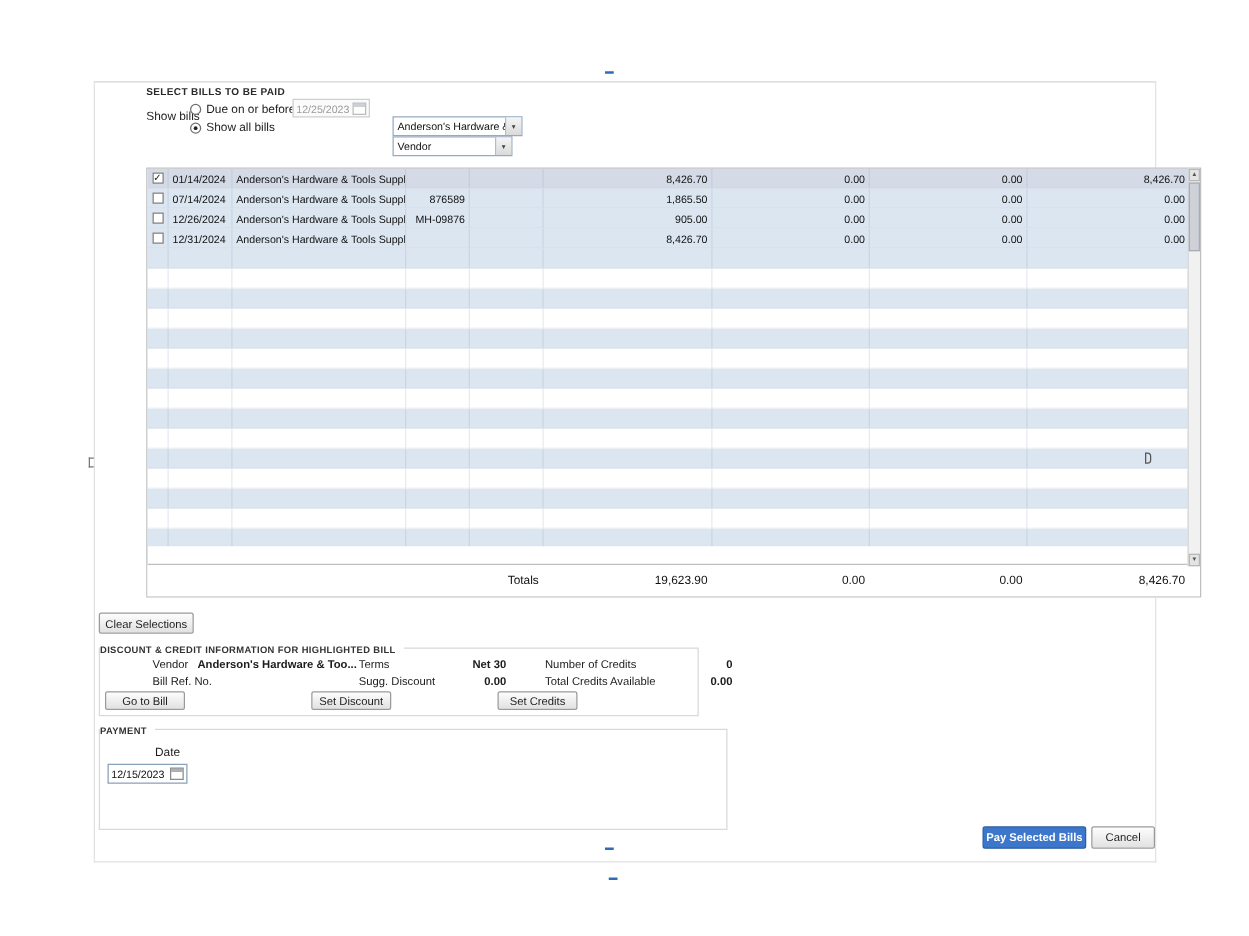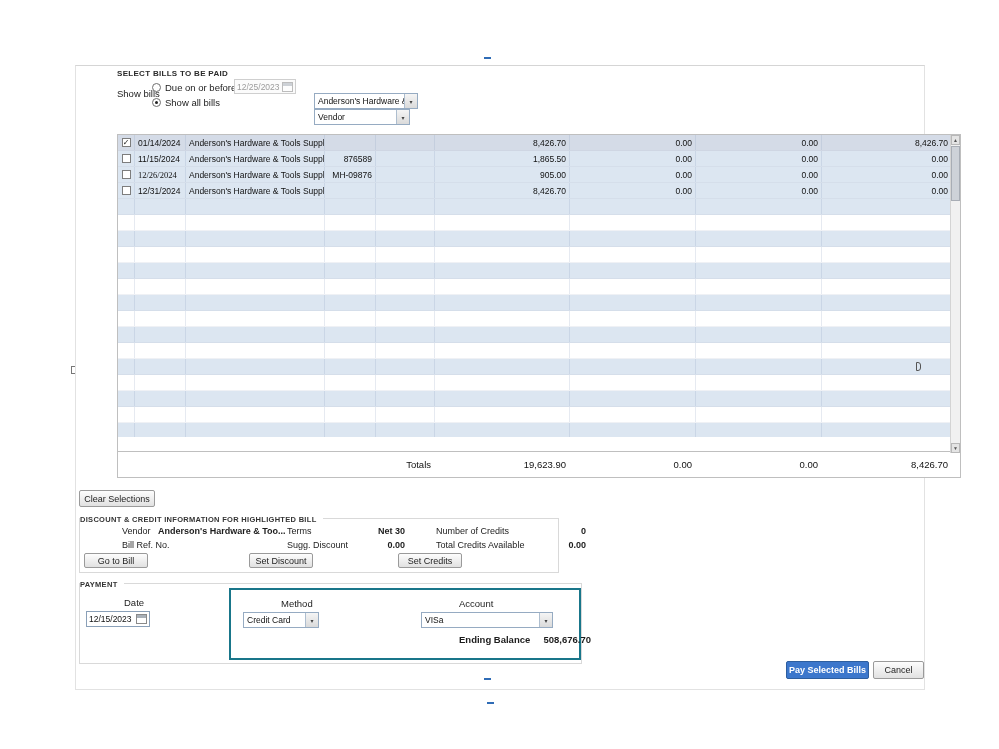--- a/index.html
+++ b/index.html
@@ -162,34 +162,34 @@
           <div class="td a-left" style="width: 59px;"></div>
           <div class="td a-right" style="width: 135px;">8,426.70</div>
           <div class="td a-right" style="width: 126px;">0.00</div>
           <div class="td a-right" style="width: 126px;">0.00</div>
           <div class="td a-right" style="width: 130px;">8,426.70</div>
         </div>
         <div class="tr blue">
           <div class="td chk-col" style="width: 17px;">
             <span class="cb"></span>
           </div>
-          <div class="td a-left" style="width: 51px;">11/15/2024</div>
+          <div class="td a-left" style="width: 51px;">07/14/2024</div>
           <div class="td a-left" style="width: 139px;">Anderson's Hardware &amp; Tools Supply</div>
           <div class="td a-right" style="width: 51px;">876589</div>
           <div class="td a-left" style="width: 59px;"></div>
           <div class="td a-right" style="width: 135px;">1,865.50</div>
           <div class="td a-right" style="width: 126px;">0.00</div>
           <div class="td a-right" style="width: 126px;">0.00</div>
           <div class="td a-right" style="width: 130px;">0.00</div>
         </div>
         <div class="tr blue">
           <div class="td chk-col" style="width: 17px;">
             <span class="cb"></span>
           </div>
-          <div class="td a-left" style="width: 51px; font-family: Liberation Serif, serif;">12/26/2024</div>
+          <div class="td a-left" style="width: 51px;">12/26/2024</div>
           <div class="td a-left" style="width: 139px;">Anderson's Hardware &amp; Tools Supply</div>
           <div class="td a-right" style="width: 51px;">MH-09876</div>
           <div class="td a-left" style="width: 59px;"></div>
           <div class="td a-right" style="width: 135px;">905.00</div>
           <div class="td a-right" style="width: 126px;">0.00</div>
           <div class="td a-right" style="width: 126px;">0.00</div>
           <div class="td a-right" style="width: 130px;">0.00</div>
         </div>
         <div class="tr blue">
           <div class="td chk-col" style="width: 17px;">
@@ -407,34 +407,20 @@
   </div>
 
   <div class="groupbox payment-box">
     <span class="group-title">PAYMENT</span>
     <span class="abs lbl pm-date-l">Date</span>
     <div class="date-field">
       <span>12/15/2023</span>
       <span class="cal-icon"></span>
     </div>
 
-    <div class="teal-box">
-      <span class="abs lbl tm-l">Method</span>
-      <div class="combo combo-method">
-        <span class="combo-text">Credit Card</span>
-        <span class="combo-arrow">▾</span>
-      </div>
-      <span class="abs lbl ta-l">Account</span>
-      <div class="combo combo-account">
-        <span class="combo-text">VISa</span>
-        <span class="combo-arrow">▾</span>
-      </div>
-      <span class="abs lbl bold eb-l">Ending Balance</span>
-      <span class="abs lbl bold eb-v">508,676.70</span>
-    </div>
   </div>
 
   <button class="btn pay-btn">Pay Selected Bills</button>
   <button class="btn cancel-btn">Cancel</button>
 </div>
 
 <div class="mark-blue" style="left:484px; top:57px;"></div>
 <div class="mark-blue" style="left:484px; top:678px;"></div>
 <div class="mark-blue" style="left:487px; top:702px;"></div>
 <div class="mark-left"></div>

